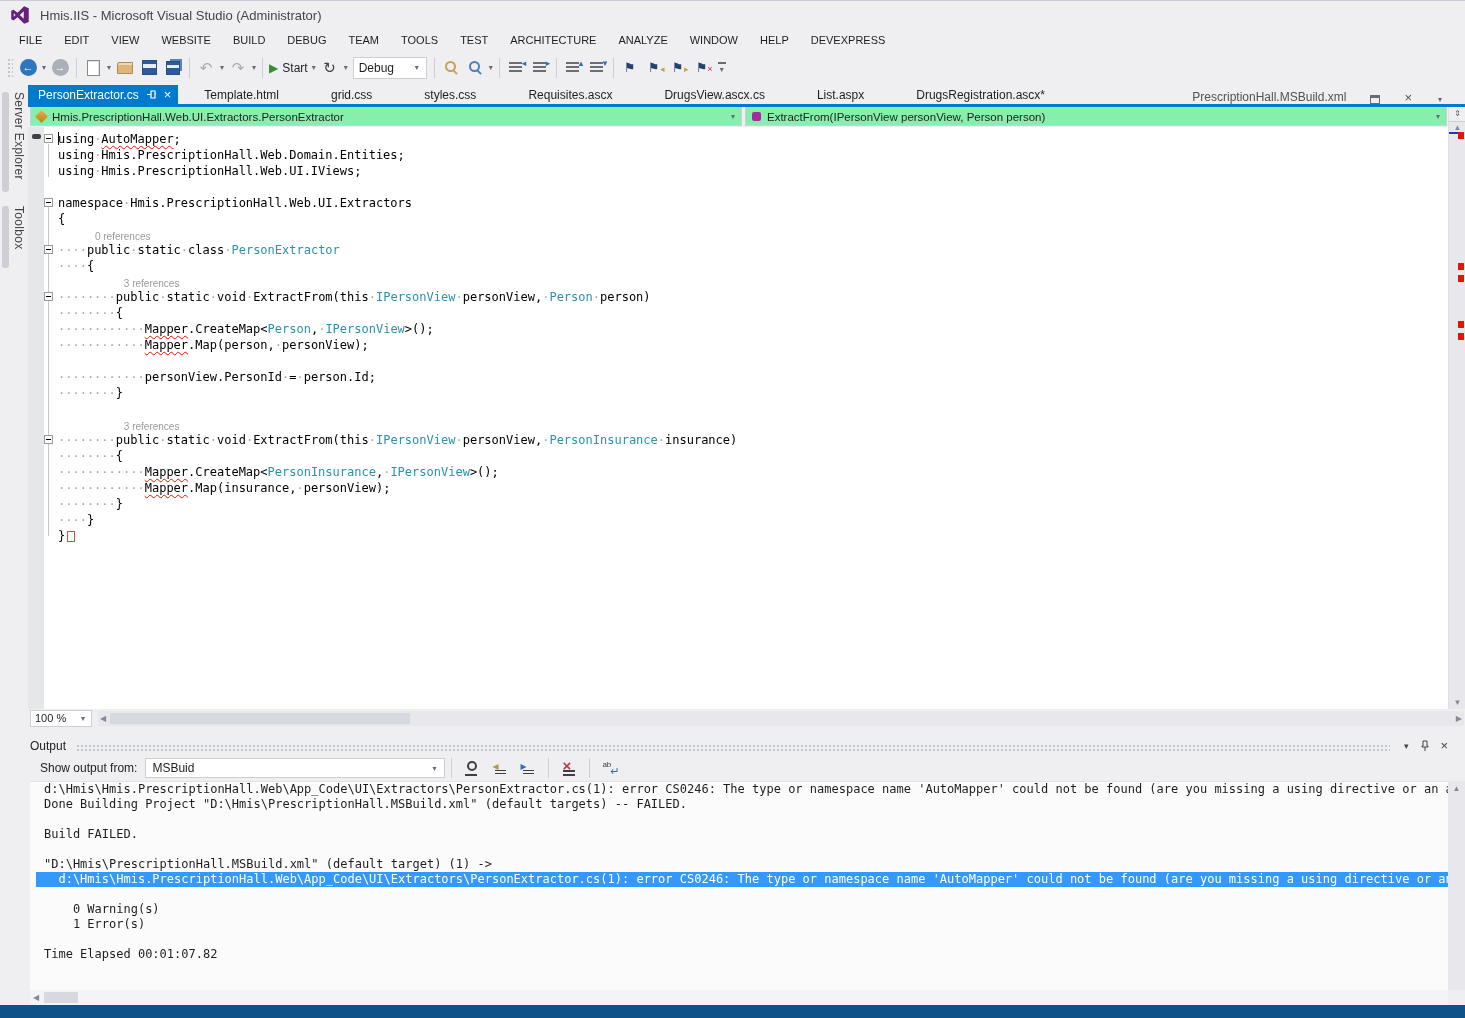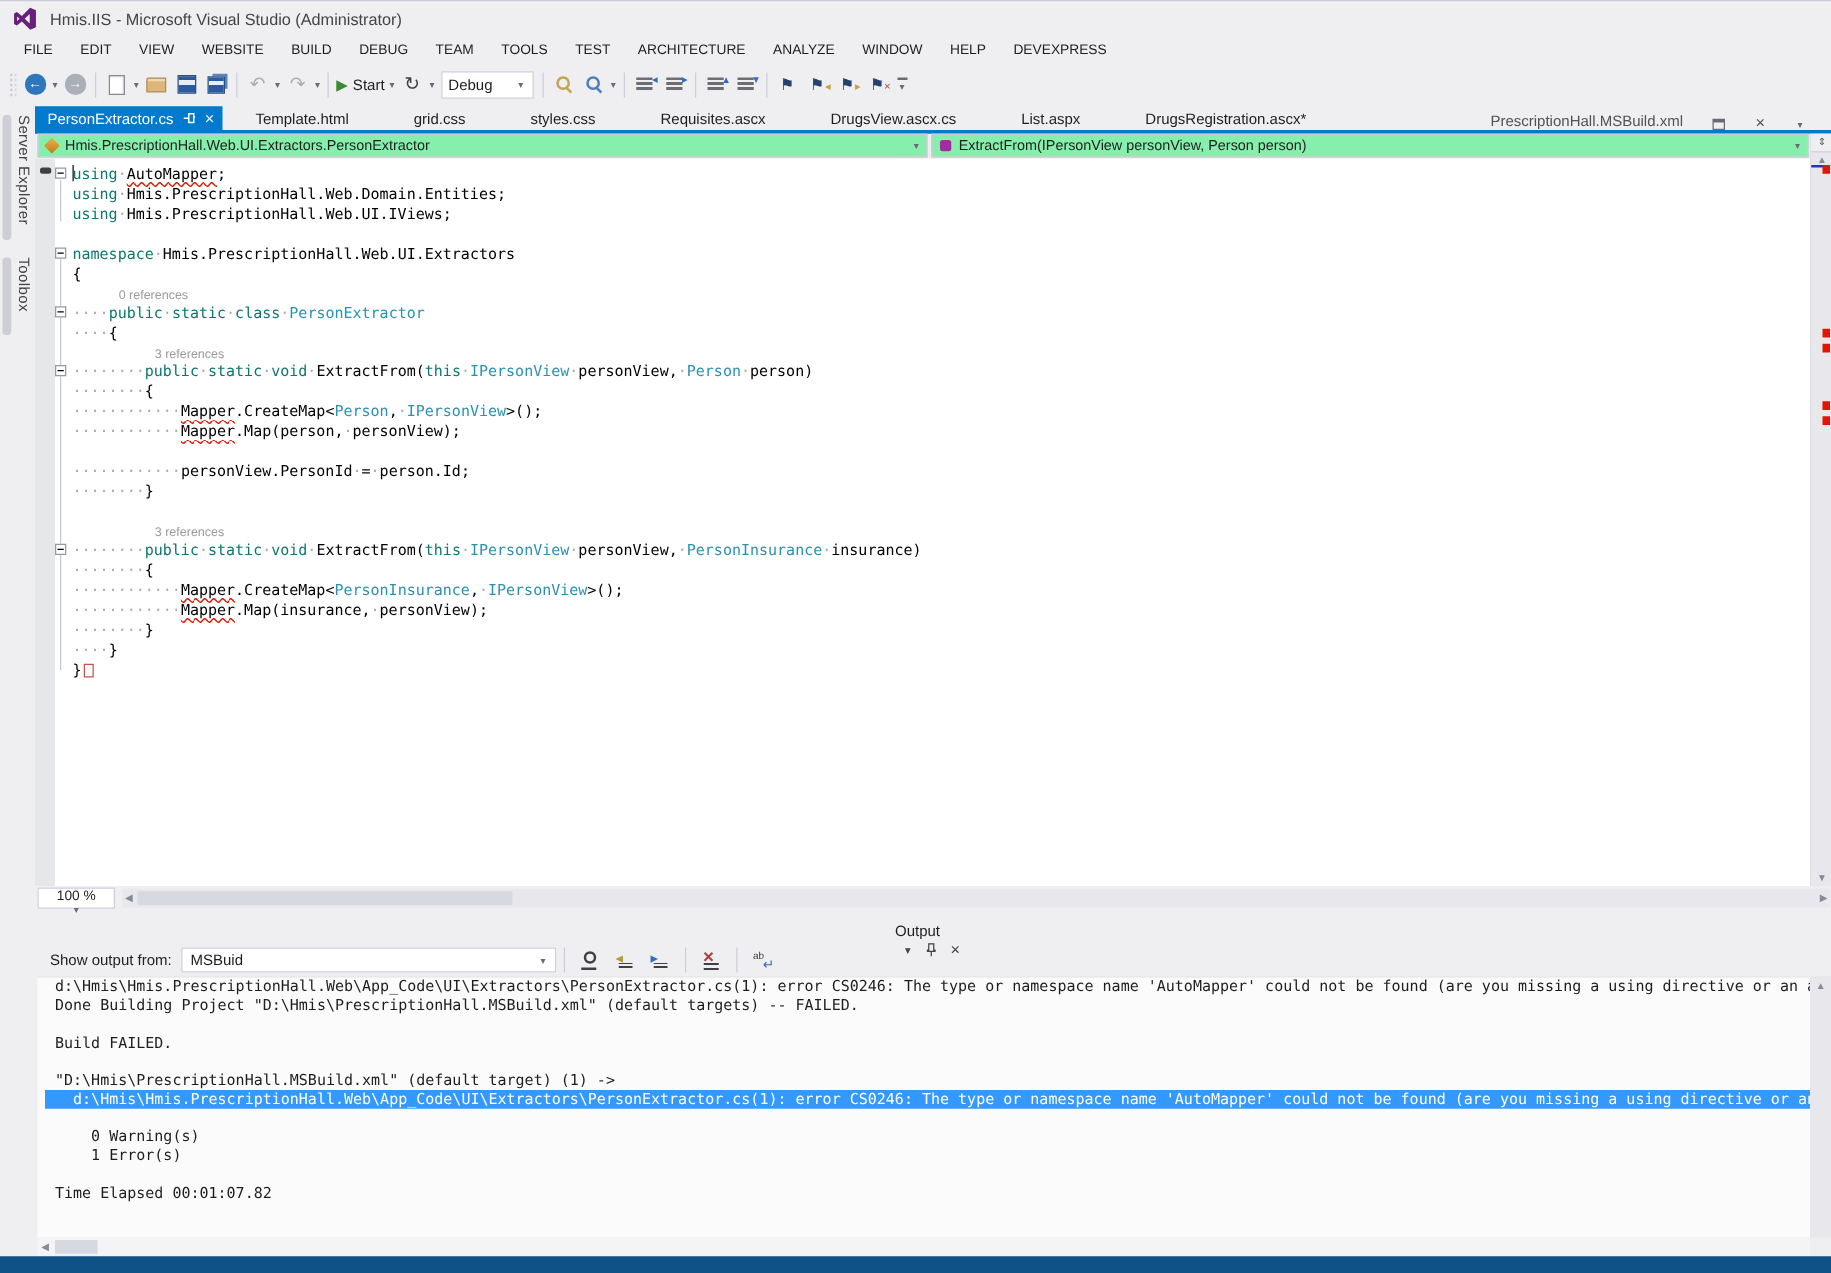--- a/index.html
+++ b/index.html
@@ -56,43 +56,43 @@
   .cls-icon{width:9px;height:9px;background:linear-gradient(135deg,#E8B24C,#C27D1A);transform:rotate(45deg);border-radius:1px;}
   .mth-icon{width:9px;height:9px;background:#A12DA1;border-radius:2px;}
   
   #editor{left:28px;top:126px;width:1420px;height:582px;background:#FFFFFF;overflow:hidden;}
   #editor::before{content:"";position:absolute;left:0;top:0;width:16px;height:100%;background:#E6E7E8;}
   #code-lines{position:absolute;left:0;top:0;right:0;padding-top:4px;}
   .crow{position:relative;height:16px;line-height:16px;}
   .crow.lens{height:15px;line-height:15px;}
   .ctext{display:block;margin-left:30px;white-space:pre;font-family:"DejaVu Sans Mono",monospace;font-size:12px;color:#000;}
   .lens-text{font-size:10px;color:#9B9B9B;font-family:"Liberation Sans",sans-serif;}
-  .k{color:#0f766e;} .ty{color:#2B91AF;} .pl{color:#000;}
+  .k{color:#000000;} .ty{color:#2B91AF;} .pl{color:#000;}
   .ws{color:#A8A8A8;}
   .er{text-decoration-line:underline;text-decoration-style:wavy;text-decoration-color:#E51400;text-decoration-thickness:1px;text-underline-offset:2px;}
   .eof{display:inline-block;width:6px;height:9px;border:1px solid #C75050;vertical-align:middle;margin-left:2px;}
   .caret{display:inline-block;width:1px;height:13px;background:#111;vertical-align:text-top;margin-right:-1px;}
   .foldbox{position:absolute;left:16px;top:3px;width:9px;height:9px;border:1px solid #999;background:#fff;box-sizing:border-box;}
   .foldbox::after{content:"";position:absolute;left:1px;top:3px;width:5px;height:1px;background:#000;}
   .guide{position:absolute;left:20px;width:1px;background:#C9C9C9;}
   #mod-dash{position:absolute;left:4px;top:7px;width:9px;height:5px;background:#3F3F46;border-radius:2px;}
   
   #ed-vscroll{left:1448px;top:106px;width:17px;height:602px;background:#E8E8EC;border-left:1px solid #DEDFE4;box-sizing:border-box;}
   .sb-arrow{position:absolute;left:0;width:17px;text-align:center;font-size:8px;color:#868999;}
   .splitterbox{position:absolute;left:0;top:0;width:17px;height:14px;background:#EFEFF2;border-bottom:1px solid #CCCEDB;font-size:8px;color:#555;text-align:center;line-height:13px;}
   .mark-caretline{position:absolute;left:0;top:26px;width:11px;height:2px;background:#2233CC;}
   .mark-err{position:absolute;right:1px;width:6px;height:7px;background:#E51400;}
   
   #ed-bottom{left:28px;top:708px;width:1437px;height:18px;background:#EFEFF2;display:flex;align-items:center;}
-  #zoom-combo{width:62px;height:17px;background:#fff;border:1px solid #CCCEDB;box-sizing:border-box;display:flex;align-items:center;justify-content:space-between;font-size:11px;padding:0 4px;margin-left:2px;flex-direction:column;}
+  #zoom-combo{width:62px;height:17px;background:#fff;border:1px solid #CCCEDB;box-sizing:border-box;display:flex;align-items:center;justify-content:space-between;font-size:11px;padding:0 4px;margin-left:2px;}
   #ed-htrack{flex:1;height:15px;position:relative;background:#E8E8EC;margin:0 1px 0 6px;}
   #ed-hthumb{position:absolute;left:4px;top:2px;width:300px;height:11px;background:#D7D9E0;}
   .htrack-arrow{position:absolute;top:3px;font-size:8px;color:#868999;}
   
-  #output-title{left:30px;top:737px;width:1418px;height:16px;display:flex;align-items:center;flex-direction:column;}
+  #output-title{left:30px;top:737px;width:1418px;height:16px;display:flex;align-items:center;}
   #output-title .label{font-size:12px;color:#1E1E1E;margin-right:10px;}
   #output-grip{flex:1;height:7px;background-image:radial-gradient(circle,#C2C6CE 1px,transparent 1px);background-size:4px 4px;margin-top:2px;}
   .panel-icons{display:flex;align-items:center;gap:10px;margin-left:12px;color:#424242;}
   .panel-icons .tdd{font-size:9px;color:#424242;}
   #output-toolbar{left:30px;top:755px;width:1418px;height:24px;display:flex;align-items:center;}
   #output-toolbar .label{font-size:12px;margin:0 8px 0 10px;}
   #output-combo{width:300px;height:20px;background:#fff;border:1px solid #CCCEDB;box-sizing:border-box;display:flex;align-items:center;justify-content:space-between;font-size:12px;padding:0 6px;}
   .oi{width:18px;height:17px;position:relative;display:inline-block;margin:0 5px;}
   .oi-find::before{content:"";position:absolute;left:4px;top:1px;width:6px;height:6px;border:2px solid #3F3F46;border-radius:50%;}
   .oi-find::after{content:"";position:absolute;left:2px;bottom:1px;width:12px;height:2px;background:#3F3F46;}

